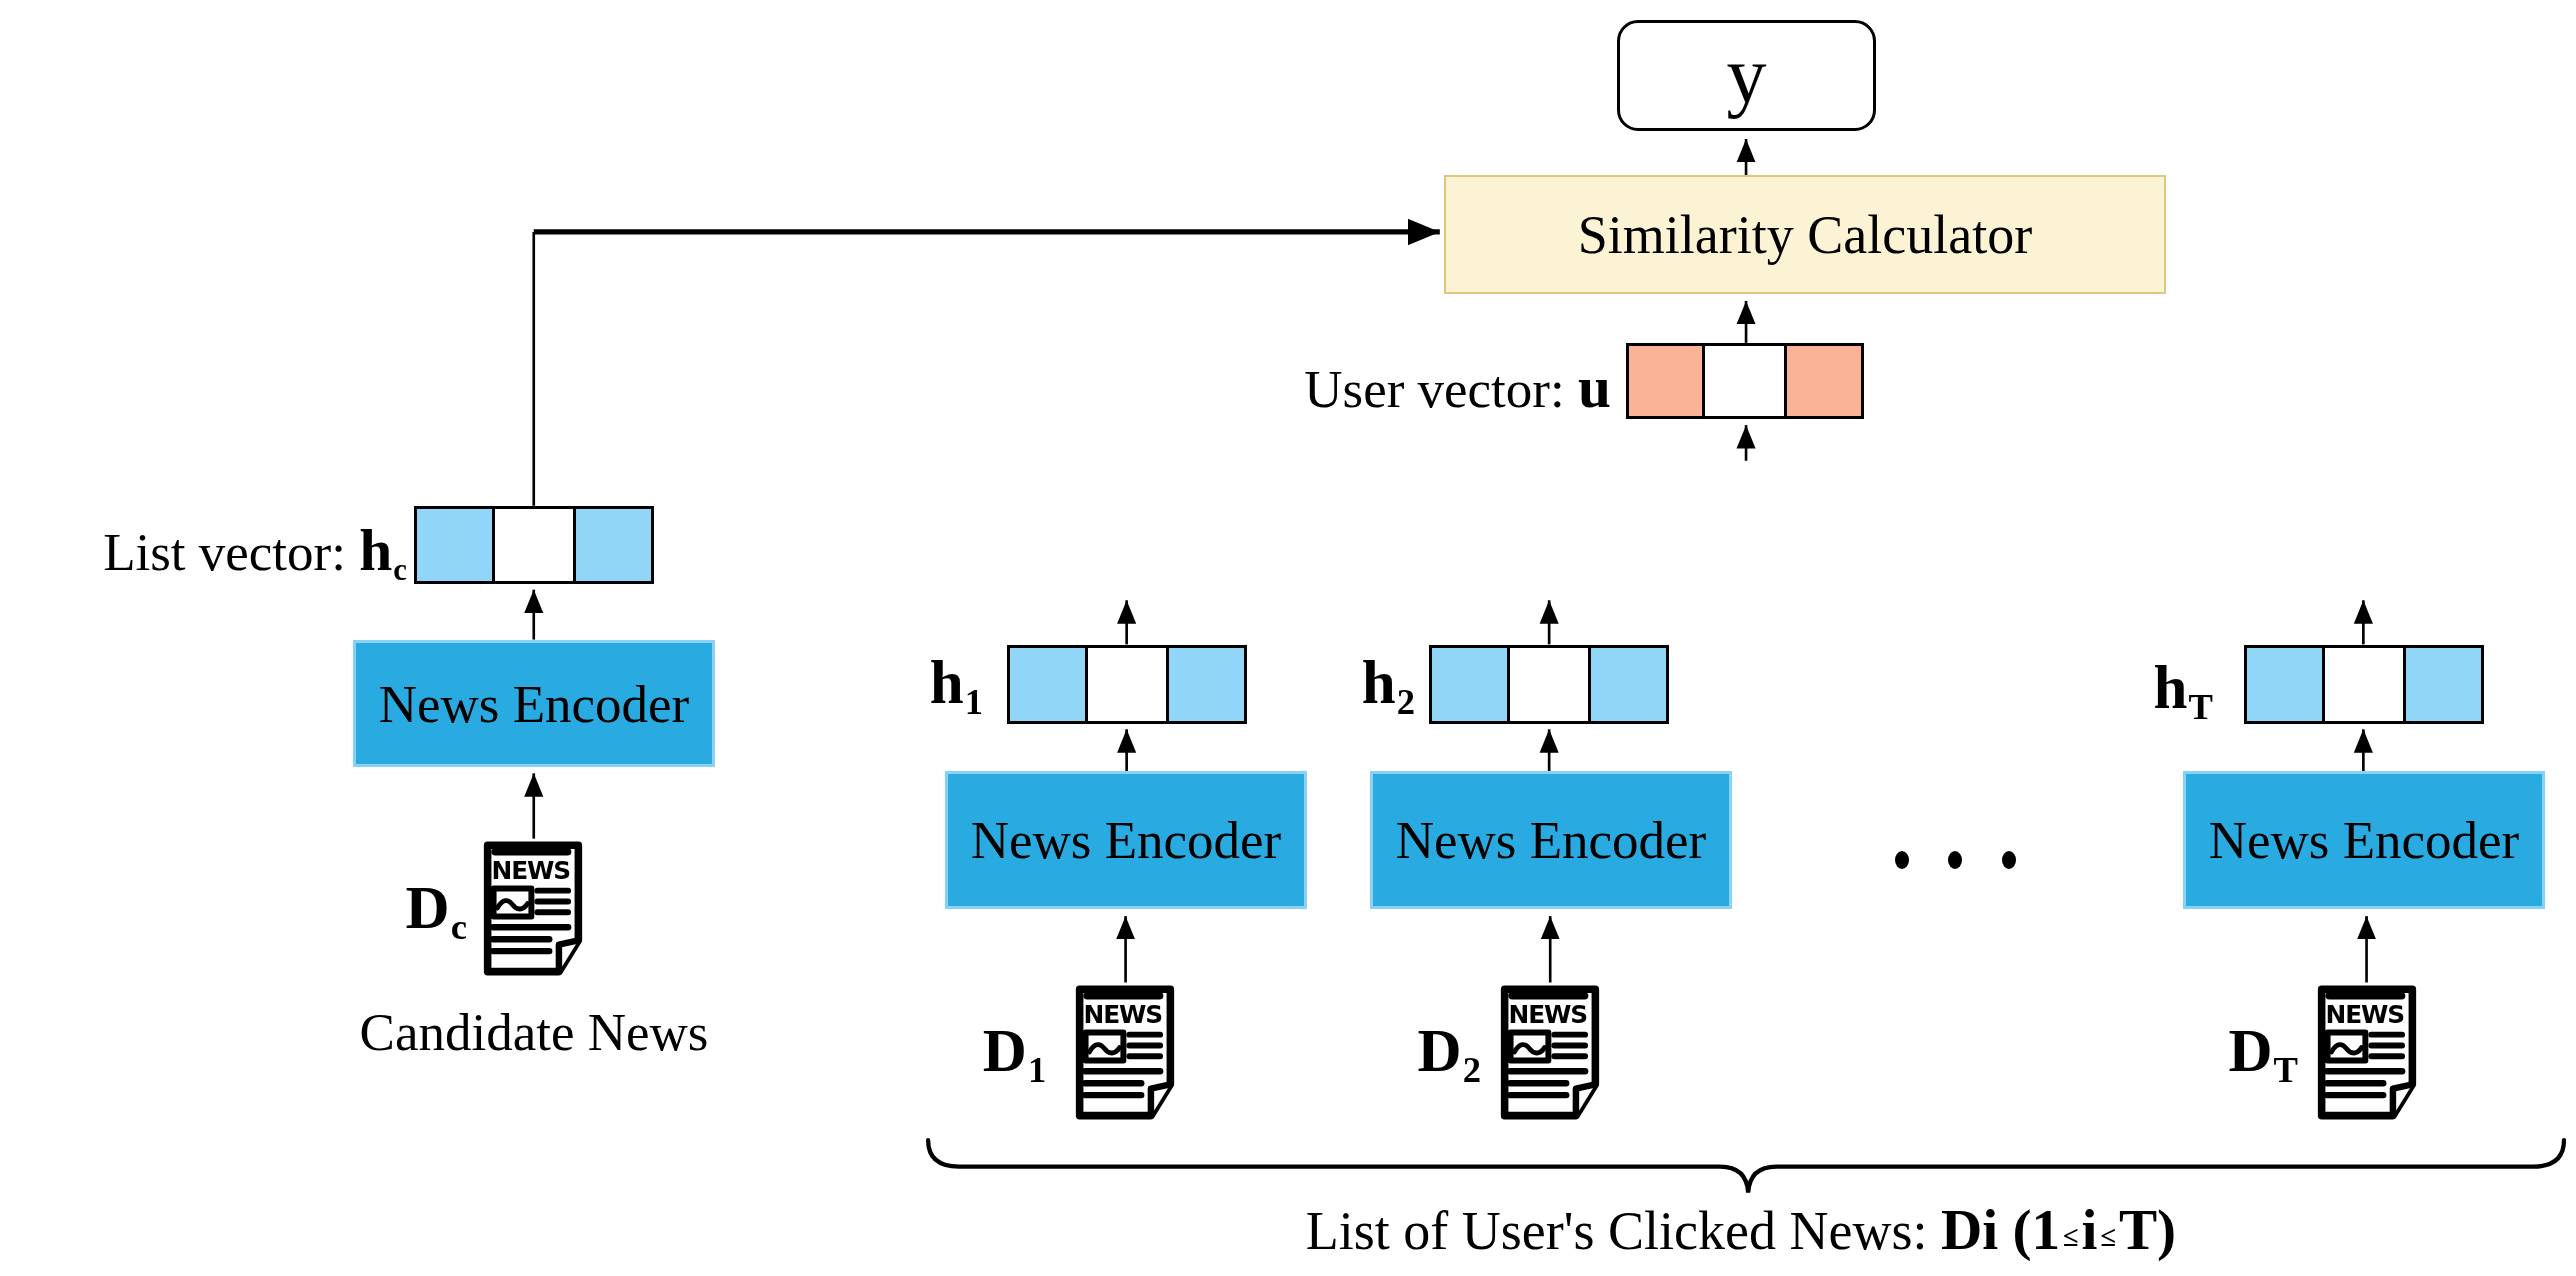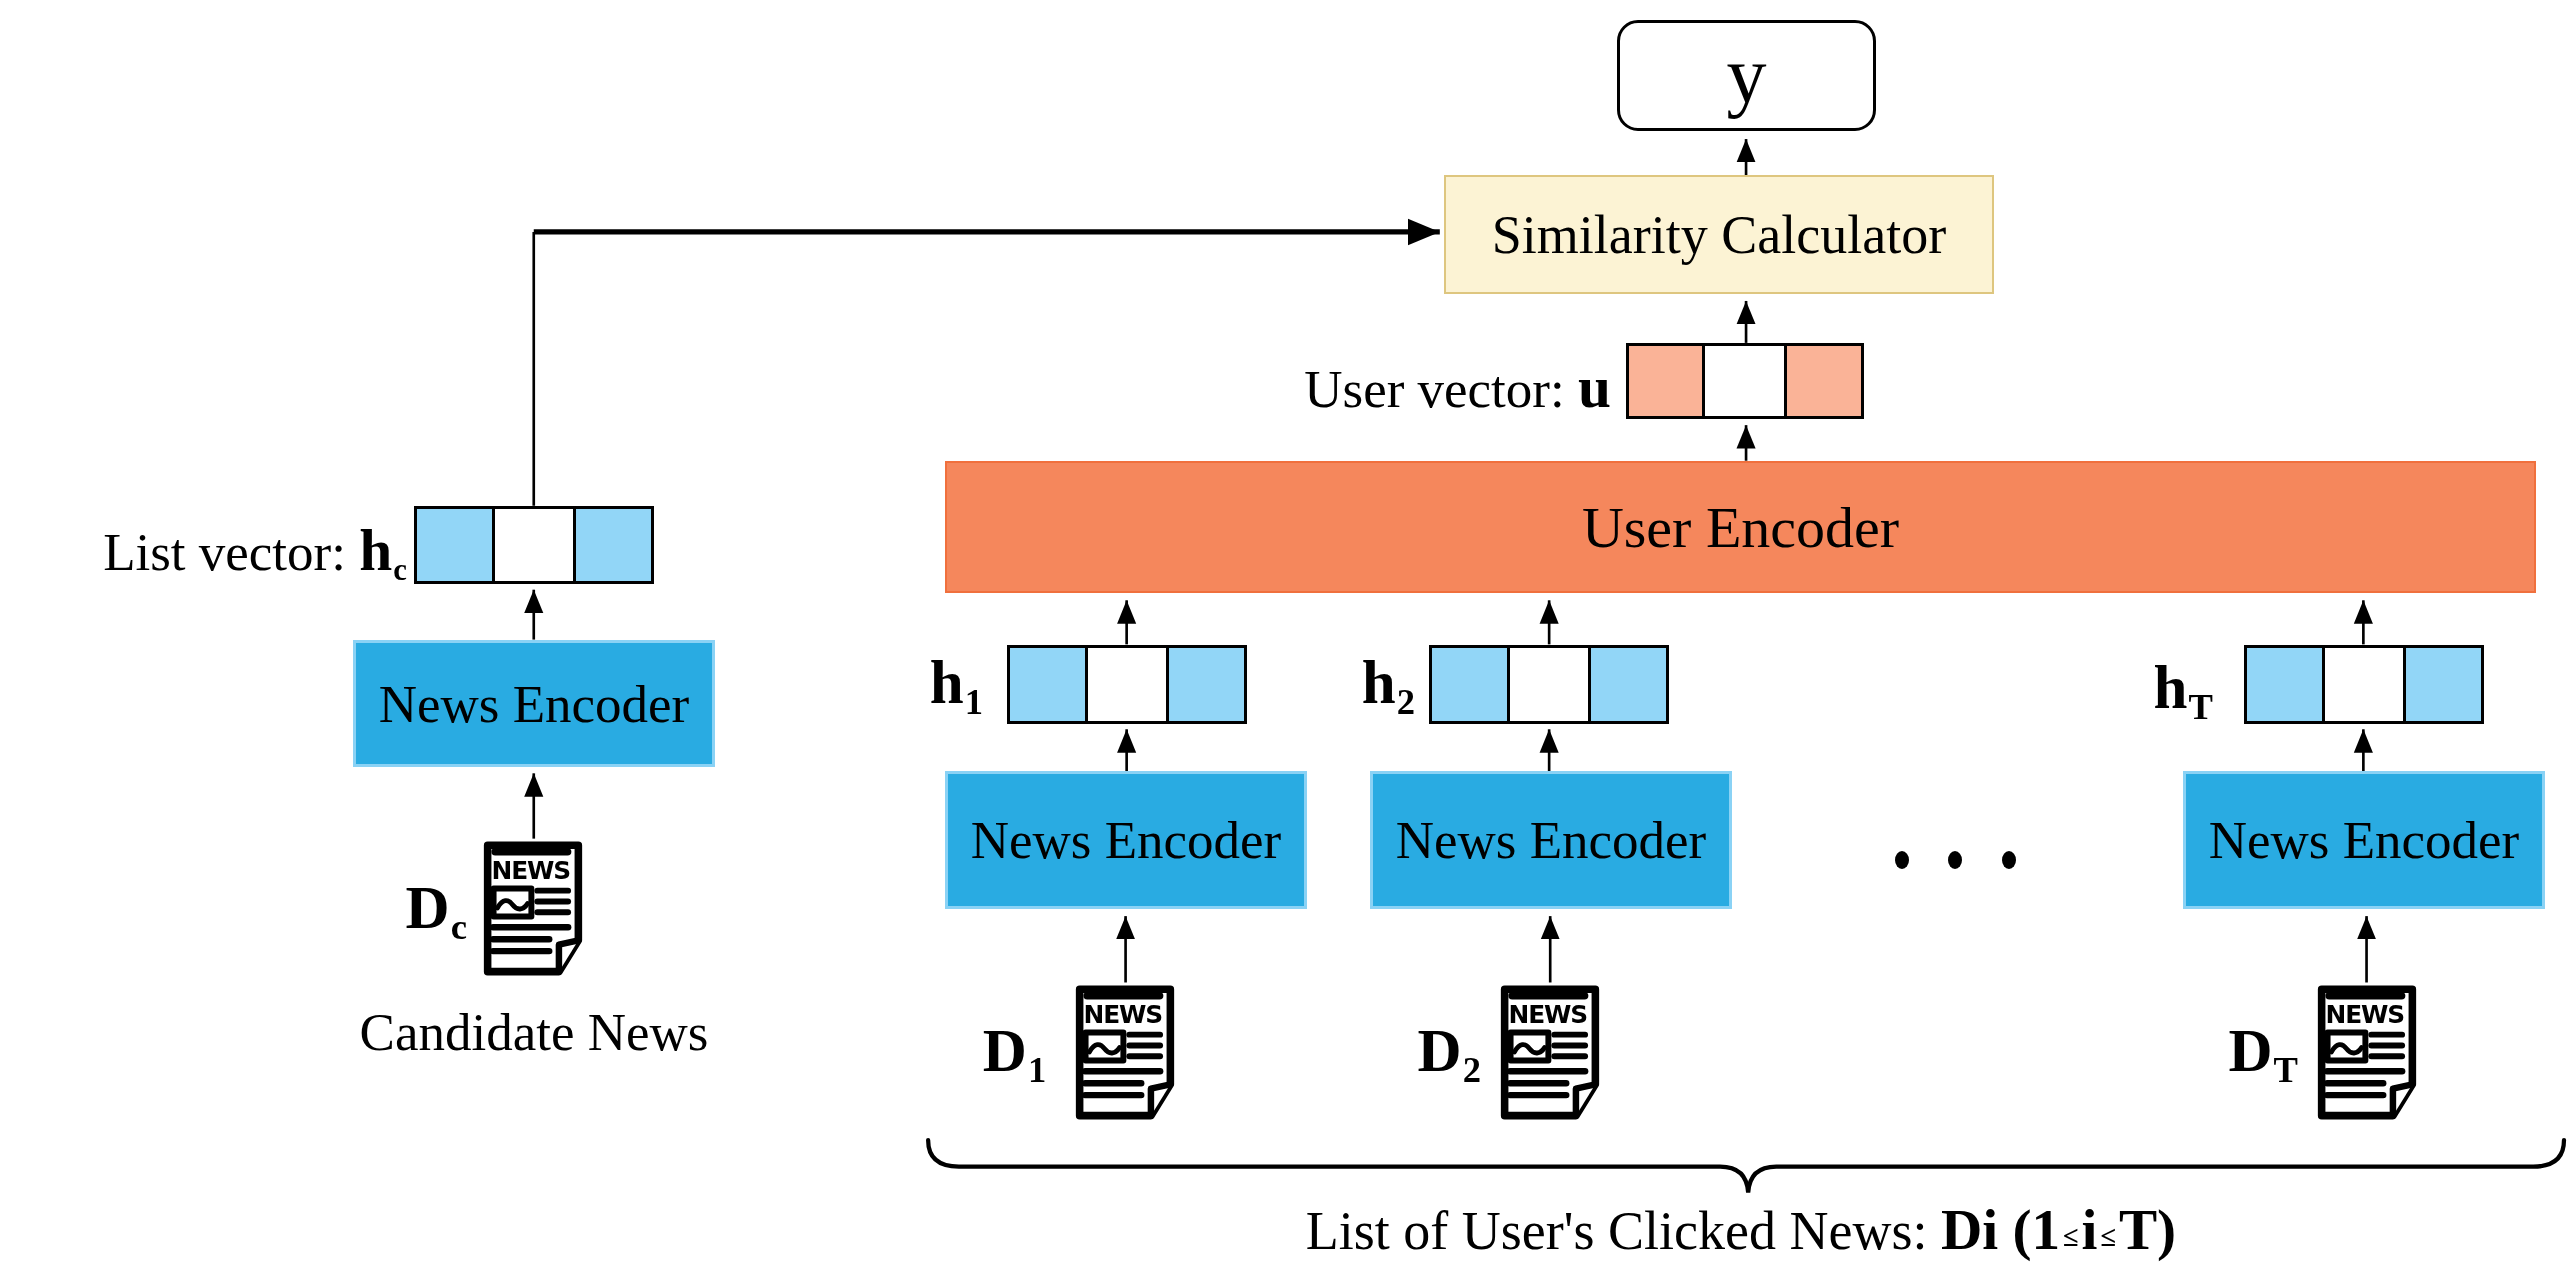--- a/index.html
+++ b/index.html
@@ -79,34 +79,31 @@
       <line x1="1005" y1="1580" x2="1005" y2="1457"></line>
     </g>
 
     <path d="M1748 2148 Q1748 2198 1806 2198 L3240 2198 Q3290 2198 3293 2247 Q3296 2198 3346 2198 L4772 2198 Q4830 2198 4830 2148" stroke="#000" stroke-width="8" fill="none" stroke-linecap="round"></path>
   </svg>
 
   <div class="box ybox" style="left:1617px;top:20px;width:259px;height:111px;">
     <span>y</span>
   </div>
 
-  <div class="box simcalc" style="left:1444px;top:175px;width:550px;height:119px;">
+  <div class="box simcalc" style="left:1444px;top:175px;width:722px;height:119px;">
     <span>Similarity Calculator</span>
   </div>
 
   <div class="lbl right" style="left:1157px;top:353px;width:454px;"><span>User vector: </span><b class="mathsym">u</b></div>
   <div class="vec" style="left:1626px;top:343px;width:238px;height:76px;">
     <div class="seg salmon" style="left:0;width:80px;"></div>
     <div class="seg" style="left:76px;width:85px;"></div>
     <div class="seg salmon" style="left:158px;width:80px;"></div>
   </div>
 
-  <div class="box uencoder" style="left:945px;top:461px;width:1591px;height:132px;">
-    <span>User Encoder</span>
-  </div>
 
   <div class="lbl right" style="left:32px;top:516px;width:375px;"><span>List vector: </span><b class="mathsym">h</b><sub class="msub">c</sub></div>
   <div class="vec" style="left:414px;top:506px;width:241px;height:78px;">
     <div class="seg blue" style="left:0;width:81px;"></div>
     <div class="seg" style="left:78px;width:84px;"></div>
     <div class="seg blue" style="left:159px;width:81px;"></div>
   </div>
 
   <div class="box nencoder" style="left:353px;top:640px;width:362px;height:127px;">
     <span>News Encoder</span>

